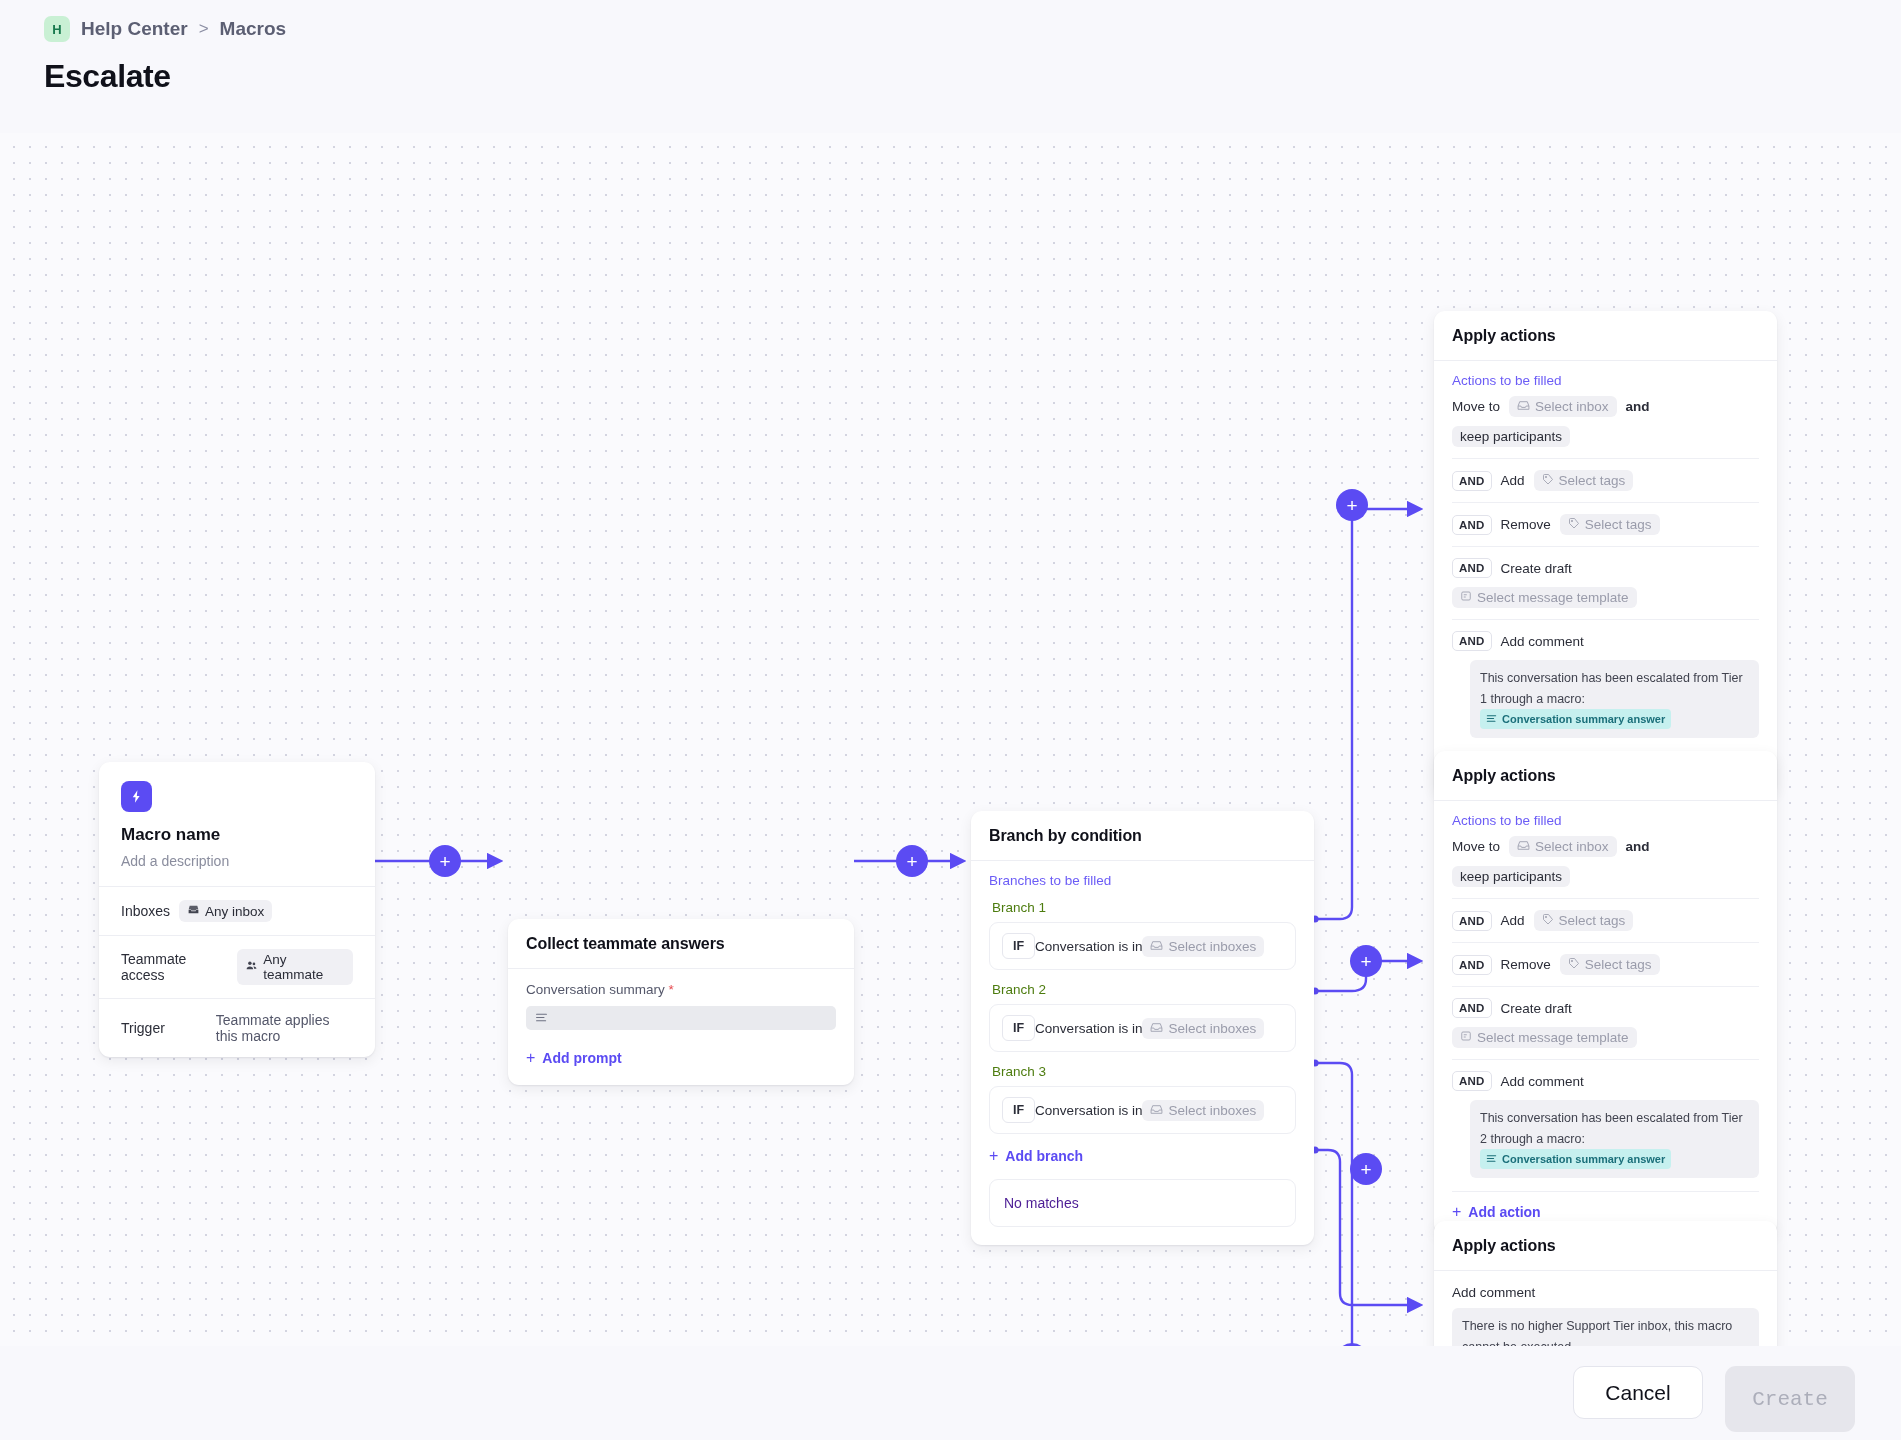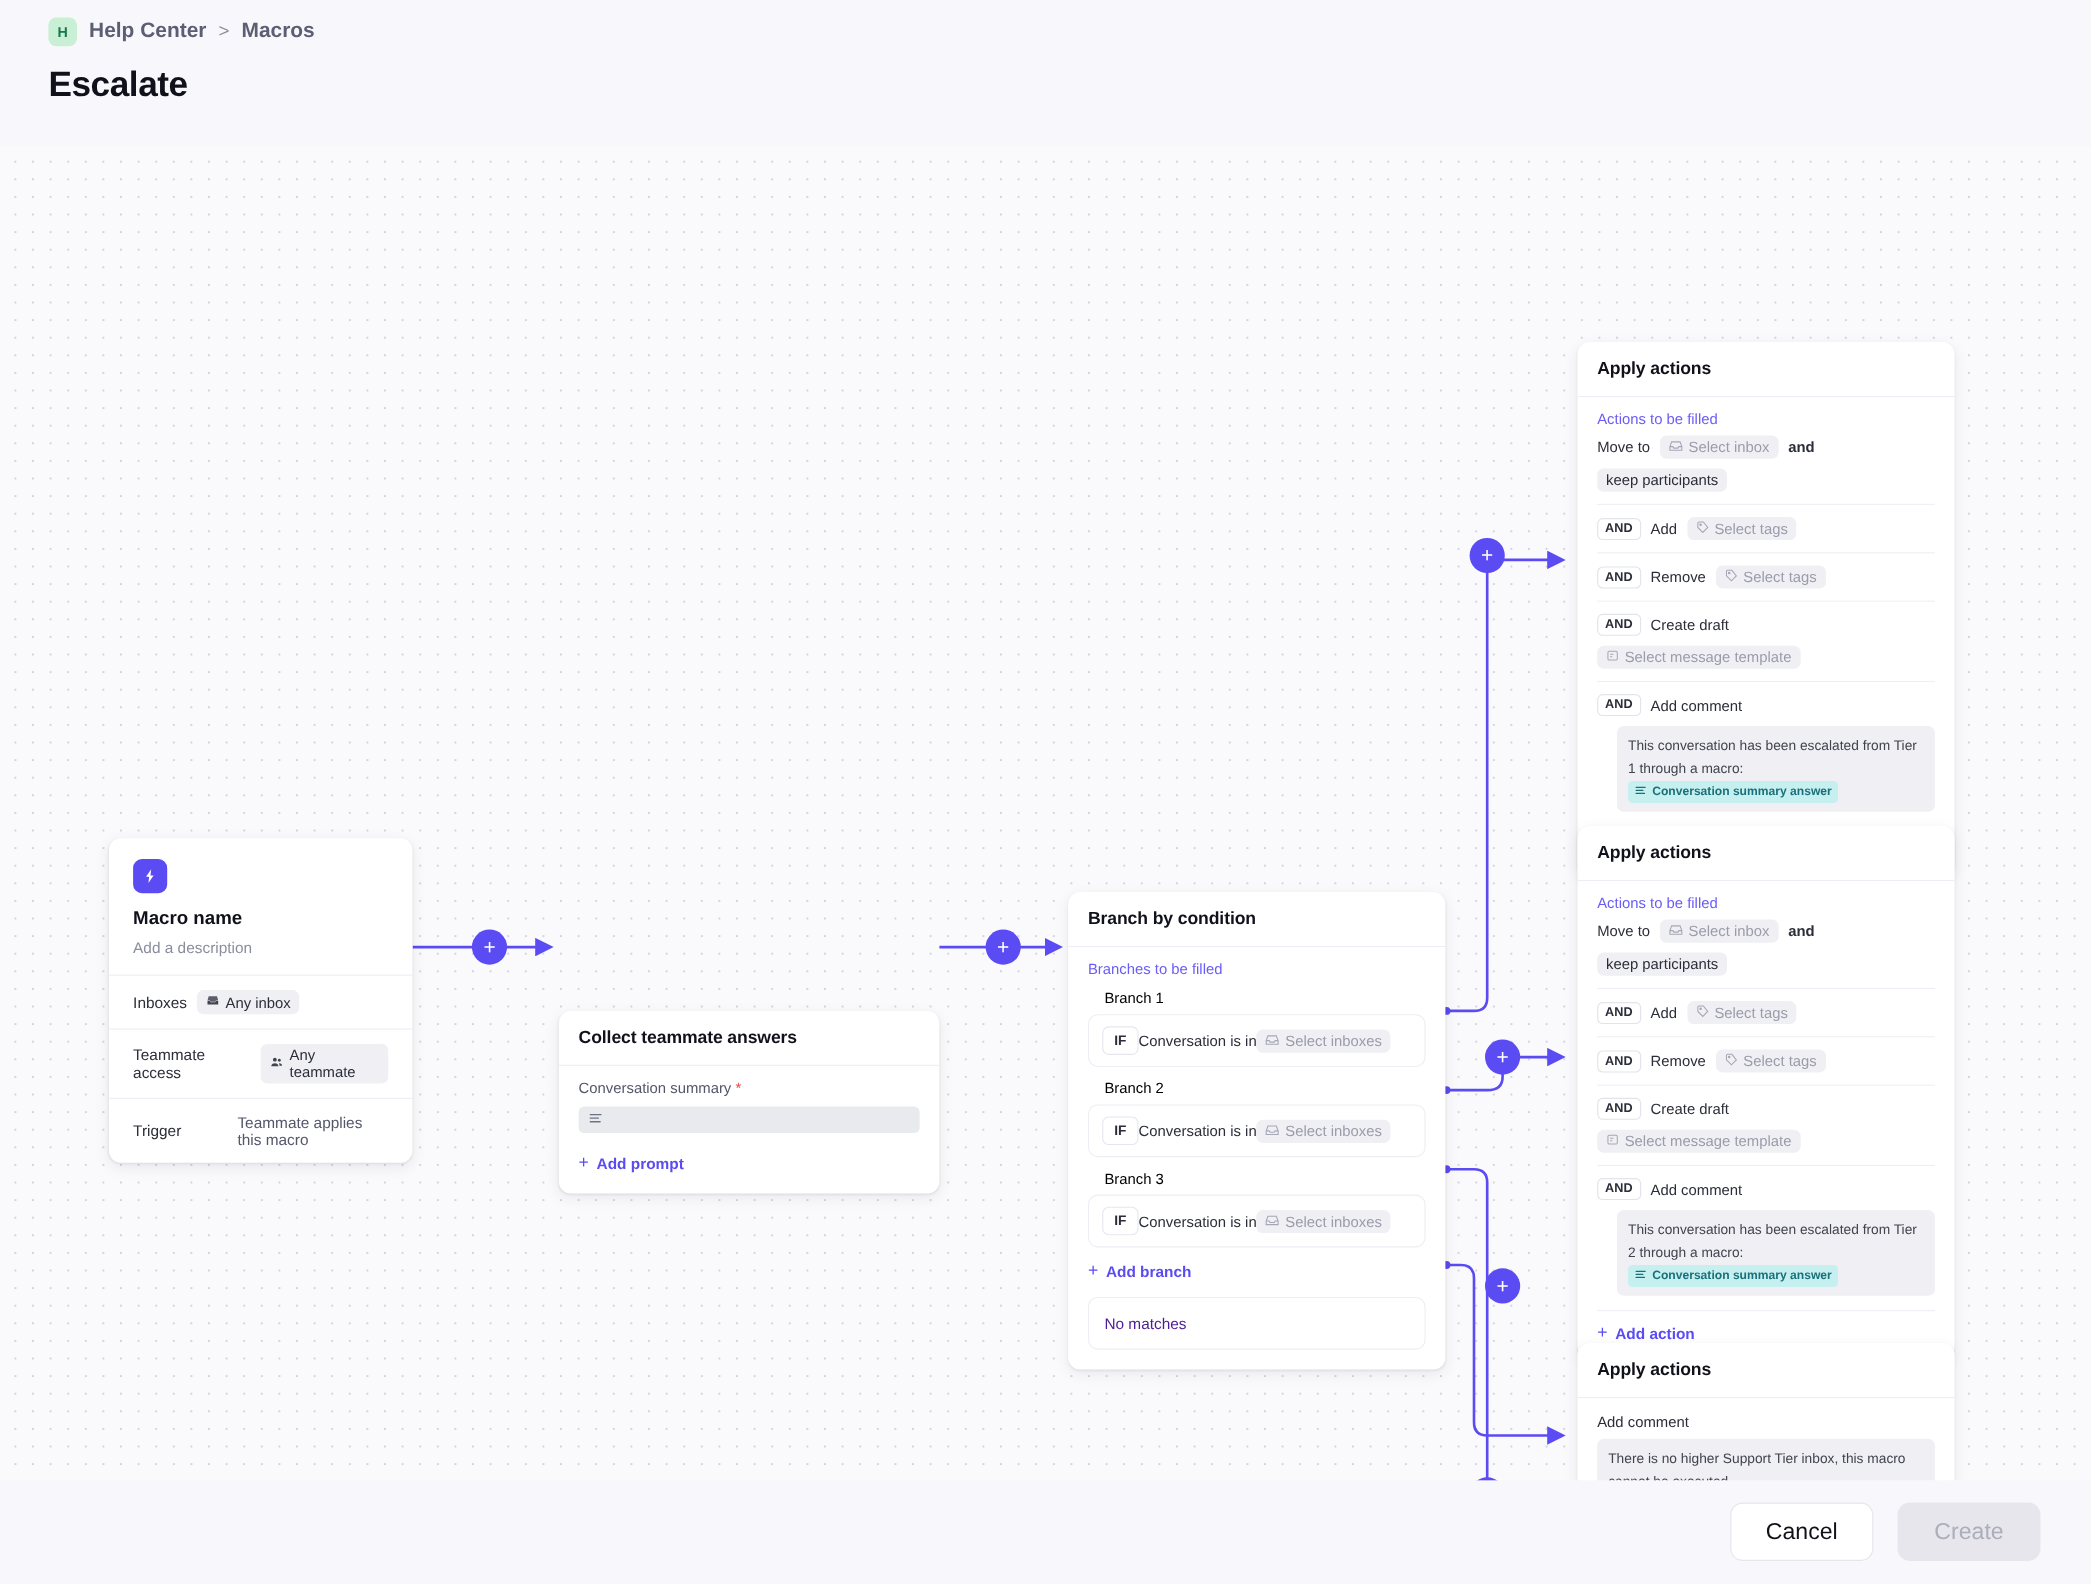--- a/index.html
+++ b/index.html
@@ -117,21 +117,21 @@
   #node-collect { left: 508px; top: 786px; width: 346px; }
   #collect-field-label { font-size: 13.5px; color: #54576a; margin-bottom: 9px; }
   .req { color: #e5484d; }
   #collect-input {
     height: 24px; background: #e9eaee; border-radius: 5px;
     display: flex; align-items: center; padding: 0 9px; margin-bottom: 16px;
   }
 
   
   #node-branch { left: 971px; top: 678px; width: 343px; }
-  .branch-label { font-size: 13.5px; color: #000000; margin: 12px 0 7px 15px; }
+  .branch-label { font-size: 13.5px; color: #4d7c0f; margin: 12px 0 7px 3px; }
   .branch-box {
     border: 1px solid #edeef3; border-radius: 9px;
     padding: 10px 12px; display: flex; align-items: center; 
   }
   .branch-box .cond { font-size: 13.5px; color: #2b2d38; }
   #no-match-box {
     border: 1px solid #edeef3; border-radius: 9px;
     padding: 15px 14px; font-size: 14px; color: #4c1d95; margin-top: 14px;
   }
 
@@ -168,23 +168,23 @@
   }
   #footer-actions {
     position: absolute; right: 46px; top: 20px; display: flex; gap: 22px;
   }
   #cancel-btn {
     height: 53px; min-width: 130px; padding: 0 26px;
     background: #fff; border: 1px solid #e4e5ed; border-radius: 11px;
     font-size: 21px; color: #10111a; font-family: inherit; cursor: pointer;
   }
   #create-btn {
-    height: 53px; min-width: 130px; padding: 0 26px;
+    height: 66px; min-width: 130px; padding: 0 26px;
     background: #e6e6ec; border: none; border-radius: 11px;
-    font-size: 21px; color: #acaeba; font-family: Liberation Sans, sans-serif; cursor: default;
+    font-size: 21px; color: #acaeba; font-family: Liberation Mono, monospace; cursor: default;
   }
 </style>
 </head>
 <body>
 
 <div id="app">
 
   <div id="header">
     <div id="breadcrumb">
       <span id="hc-badge">H</span>

